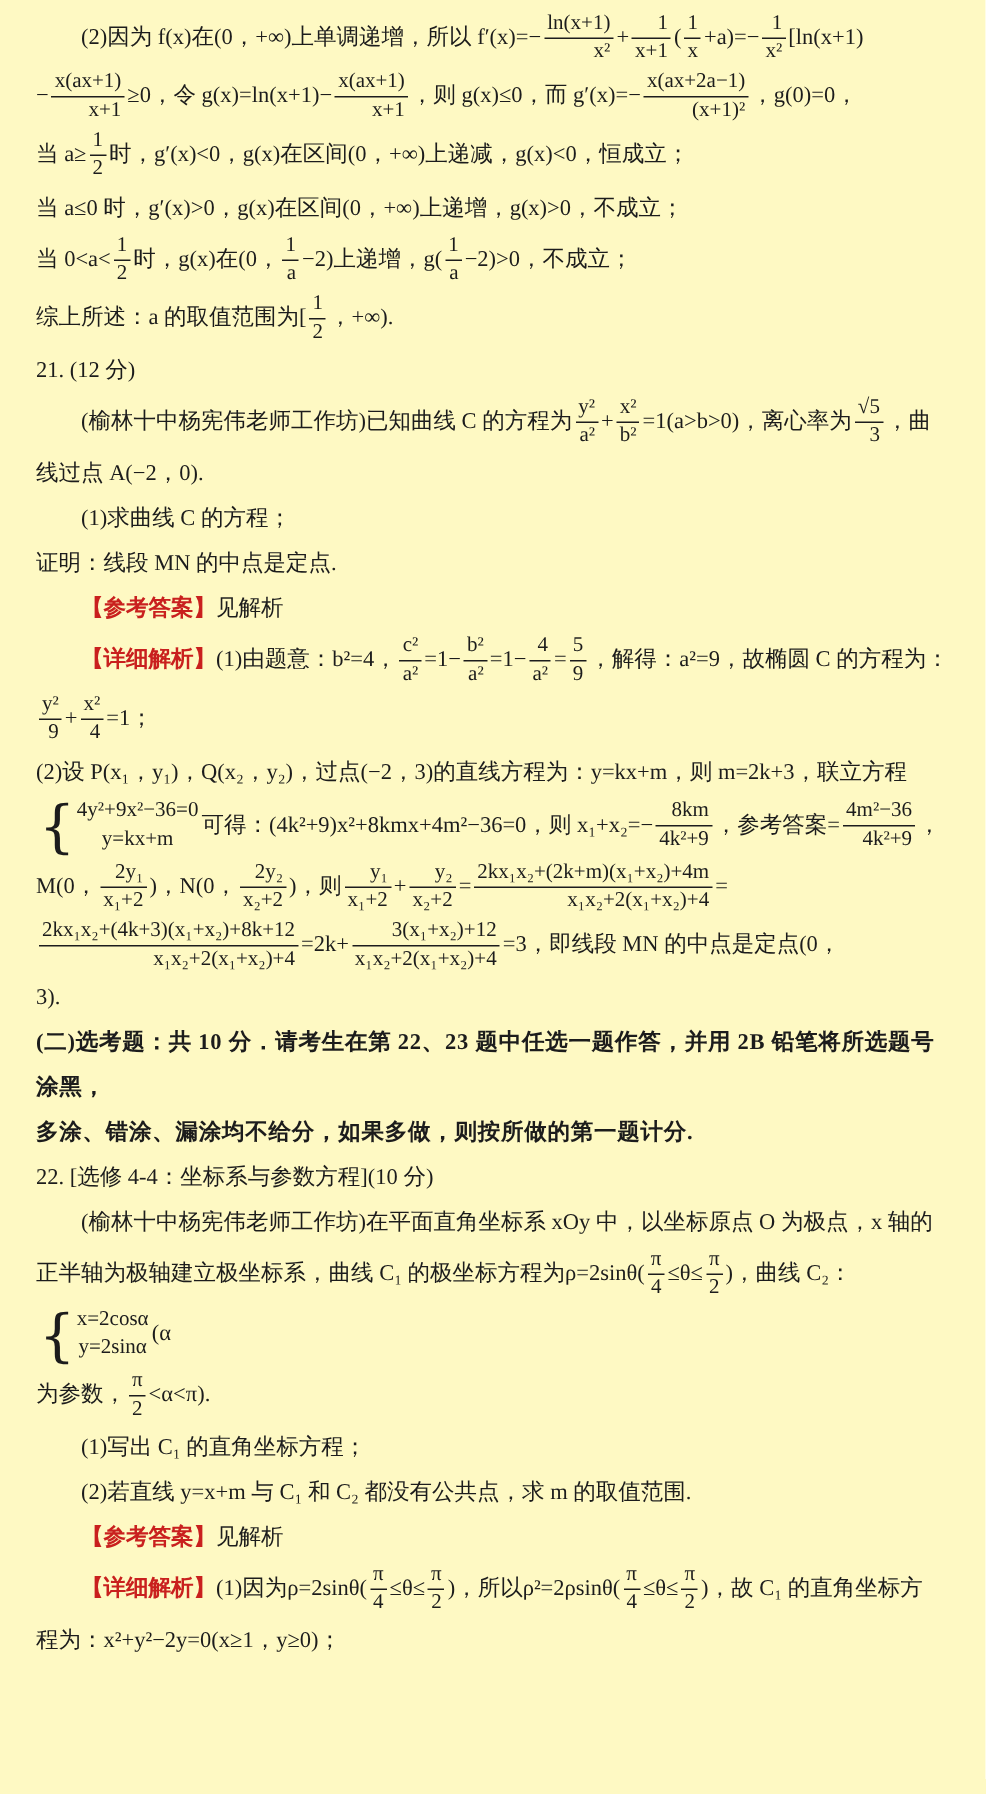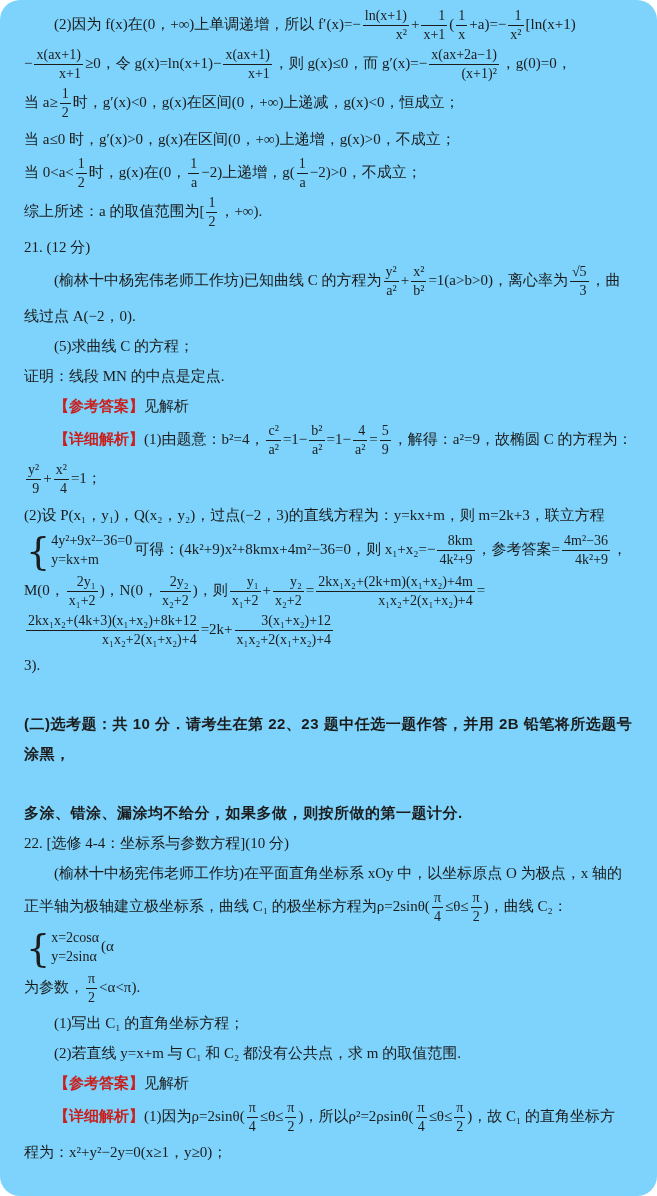--- a/index.html
+++ b/index.html
@@ -21,23 +21,22 @@
   }
   .line {
     margin: 0;
     line-height: 30px;
     min-height: 30px;
     white-space: normal;
   }
   .line.indent { text-indent: 2em; }
   .line.bold {
     font-weight: 700;
-    font-family: Liberation Sans, sans-serif;
+    font-family: Liberation Serif, serif;
     letter-spacing: 0.5px;
-    margin-top: 29px;
   }
   .red {
     color: #c9201e;
     font-weight: 700;
   }
   .frac {
     display: inline-block;
     vertical-align: middle;
     text-align: right;
     line-height: 1.15;
@@ -63,56 +62,56 @@
   }
   .cases .brace {
     font-size: 38px;
     font-weight: 400;
     line-height: 1;
     margin-right: 1px;
     font-family: "DejaVu Serif", serif;
   }
   .cases .rows {
     display: inline-block;
-    text-align: left;
+    text-align: center;
     line-height: 1.35;
     font-size: 14px;
     font-family: Liberation Serif, serif;
   }
   .cases .rows span { display: block; }
 </style>
 </head>
 <body>
 
-<div class="page" style="background: #7dd3fc; color: rgb(28, 28, 28); border-radius: 20px;">
+<div class="page" style="background: #fef9c3; color: rgb(28, 28, 28);">
   <div id="doc-body">
       <p class="line indent"><span class="run">(2)因为 f(x)在(0，+∞)上单调递增，所以 f′(x)=−</span><span class="frac"><span class="num">ln(x+1)</span><span class="den">x²</span></span><span class="run">+</span><span class="frac"><span class="num">1</span><span class="den">x+1</span></span><span class="run">(</span><span class="frac"><span class="num">1</span><span class="den">x</span></span><span class="run">+a)=−</span><span class="frac"><span class="num">1</span><span class="den">x²</span></span><span class="run">[ln(x+1)</span></p>
       <p class="line"><span class="run">−</span><span class="frac"><span class="num">x(ax+1)</span><span class="den">x+1</span></span><span class="run">≥0，令 g(x)=ln(x+1)−</span><span class="frac"><span class="num">x(ax+1)</span><span class="den">x+1</span></span><span class="run">，则 g(x)≤0，而 g′(x)=−</span><span class="frac"><span class="num">x(ax+2a−1)</span><span class="den">(x+1)²</span></span><span class="run">，g(0)=0，</span></p>
       <p class="line"><span class="run">当 a≥</span><span class="frac"><span class="num">1</span><span class="den">2</span></span><span class="run">时，g′(x)&lt;0，g(x)在区间(0，+∞)上递减，g(x)&lt;0，恒成立；</span></p>
       <p class="line"><span class="run">当 a≤0 时，g′(x)&gt;0，g(x)在区间(0，+∞)上递增，g(x)&gt;0，不成立；</span></p>
       <p class="line"><span class="run">当 0&lt;a&lt;</span><span class="frac"><span class="num">1</span><span class="den">2</span></span><span class="run">时，g(x)在(0，</span><span class="frac"><span class="num">1</span><span class="den">a</span></span><span class="run">−2)上递增，g(</span><span class="frac"><span class="num">1</span><span class="den">a</span></span><span class="run">−2)&gt;0，不成立；</span></p>
       <p class="line"><span class="run">综上所述：a 的取值范围为[</span><span class="frac"><span class="num">1</span><span class="den">2</span></span><span class="run">，+∞).</span></p>
       <p class="line"><span class="run">21. (12 分)</span></p>
       <p class="line indent"><span class="run">(榆林十中杨宪伟老师工作坊)已知曲线 C 的方程为</span><span class="frac"><span class="num">y²</span><span class="den">a²</span></span><span class="run">+</span><span class="frac"><span class="num">x²</span><span class="den">b²</span></span><span class="run">=1(a&gt;b&gt;0)，离心率为</span><span class="frac"><span class="num">√5</span><span class="den">3</span></span><span class="run">，曲</span></p>
       <p class="line"><span class="run">线过点 A(−2，0).</span></p>
-      <p class="line indent"><span class="run">(5)求曲线 C 的方程；</span></p>
+      <p class="line indent"><span class="run">(1)求曲线 C 的方程；</span></p>
       <p class="line"><span class="run">证明：线段 MN 的中点是定点.</span></p>
       <p class="line indent"><span class="red" style="color: rgb(201, 32, 30);">【参考答案】</span><span class="run">见解析</span></p>
       <p class="line indent"><span class="red" style="color: rgb(201, 32, 30);">【详细解析】</span><span class="run">(1)由题意：b²=4，</span><span class="frac"><span class="num">c²</span><span class="den">a²</span></span><span class="run">=1−</span><span class="frac"><span class="num">b²</span><span class="den">a²</span></span><span class="run">=1−</span><span class="frac"><span class="num">4</span><span class="den">a²</span></span><span class="run">=</span><span class="frac"><span class="num">5</span><span class="den">9</span></span><span class="run">，解得：a²=9，故椭圆 C 的方程为：</span></p>
       <p class="line"><span class="frac"><span class="num">y²</span><span class="den">9</span></span><span class="run">+</span><span class="frac"><span class="num">x²</span><span class="den">4</span></span><span class="run">=1；</span></p>
       <p class="line"><span class="run">(2)设 P(x₁，y₁)，Q(x₂，y₂)，过点(−2，3)的直线方程为：y=kx+m，则 m=2k+3，联立方程</span></p>
       <p class="line"><span class="cases">
           <span class="brace">{</span>
           <span class="rows">
             <span>4y²+9x²−36=0</span>
             <span>y=kx+m</span>
           </span>
         </span><span class="run">可得：(4k²+9)x²+8kmx+4m²−36=0，则 x₁+x₂=−</span><span class="frac"><span class="num">8km</span><span class="den">4k²+9</span></span><span class="run">，参考答案=</span><span class="frac"><span class="num">4m²−36</span><span class="den">4k²+9</span></span><span class="run">，</span></p>
       <p class="line"><span class="run">M(0，</span><span class="frac"><span class="num">2y₁</span><span class="den">x₁+2</span></span><span class="run">)，N(0，</span><span class="frac"><span class="num">2y₂</span><span class="den">x₂+2</span></span><span class="run">)，则</span><span class="frac"><span class="num">y₁</span><span class="den">x₁+2</span></span><span class="run">+</span><span class="frac"><span class="num">y₂</span><span class="den">x₂+2</span></span><span class="run">=</span><span class="frac"><span class="num">2kx₁x₂+(2k+m)(x₁+x₂)+4m</span><span class="den">x₁x₂+2(x₁+x₂)+4</span></span><span class="run">=</span></p>
-      <p class="line"><span class="frac"><span class="num">2kx₁x₂+(4k+3)(x₁+x₂)+8k+12</span><span class="den">x₁x₂+2(x₁+x₂)+4</span></span><span class="run">=2k+</span><span class="frac"><span class="num">3(x₁+x₂)+12</span><span class="den">x₁x₂+2(x₁+x₂)+4</span></span></p>
+      <p class="line"><span class="frac"><span class="num">2kx₁x₂+(4k+3)(x₁+x₂)+8k+12</span><span class="den">x₁x₂+2(x₁+x₂)+4</span></span><span class="run">=2k+</span><span class="frac"><span class="num">3(x₁+x₂)+12</span><span class="den">x₁x₂+2(x₁+x₂)+4</span></span><span class="run">=3，即线段 MN 的中点是定点(0，</span></p>
       <p class="line"><span class="run">3).</span></p>
       <p class="line bold"><span class="run">(二)选考题：共 10 分．请考生在第 22、23 题中任选一题作答，并用 2B 铅笔将所选题号涂黑，</span></p>
       <p class="line bold"><span class="run">多涂、错涂、漏涂均不给分，如果多做，则按所做的第一题计分.</span></p>
       <p class="line"><span class="run">22. [选修 4-4：坐标系与参数方程](10 分)</span></p>
       <p class="line indent"><span class="run">(榆林十中杨宪伟老师工作坊)在平面直角坐标系 xOy 中，以坐标原点 O 为极点，x 轴的</span></p>
       <p class="line"><span class="run">正半轴为极轴建立极坐标系，曲线 C₁ 的极坐标方程为ρ=2sinθ(</span><span class="frac"><span class="num">π</span><span class="den">4</span></span><span class="run">≤θ≤</span><span class="frac"><span class="num">π</span><span class="den">2</span></span><span class="run">)，曲线 C₂：</span><span class="cases">
           <span class="brace">{</span>
           <span class="rows">
             <span>x=2cosα</span>
             <span>y=2sinα</span>

